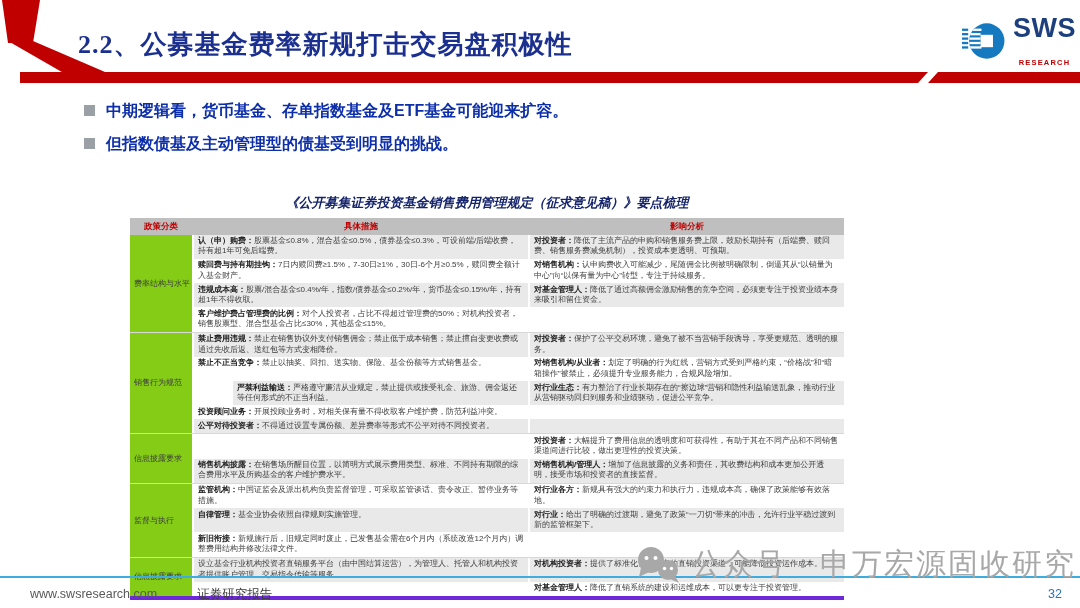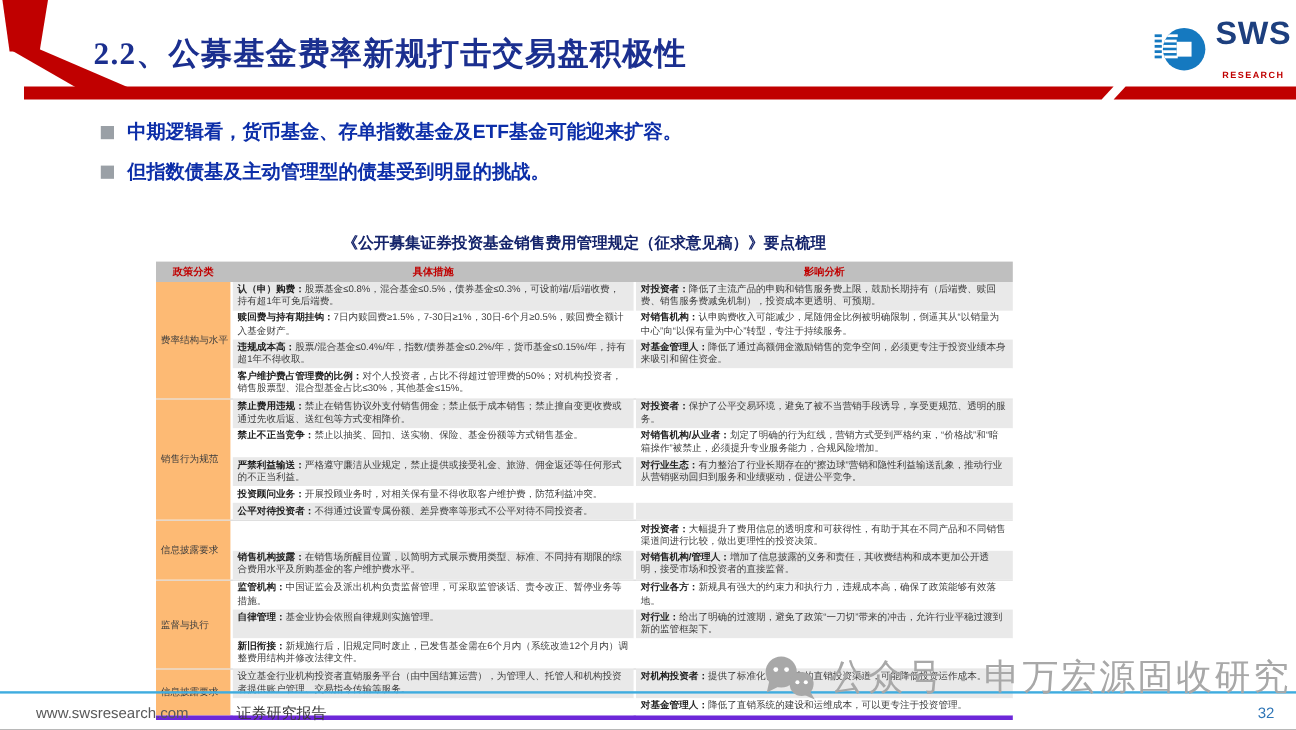--- a/index.html
+++ b/index.html
@@ -21,27 +21,27 @@
   .logo-txt { display:flex; flex-direction:column; align-items:center; line-height:1; }
   .logo-sws { font-weight:900; font-size:27px; color:#1d3f7e; letter-spacing:0.5px; }
   .logo-res { font-weight:bold; font-size:7.5px; color:#c00000; letter-spacing:1.2px; margin-top:17px; }
   
   .bullets { position:absolute; left:84px; top:100px; }
   .bullet-row { display:flex; align-items:flex-start; margin-bottom:11px; }
   .bullet-sq { width:11px; height:11px; background:#9aa0a6; margin:5px 11px 0 0; flex:none; }
   .bullet-txt { font-size:16px; font-weight:bold; color:#0c2ea8; line-height:1.35; white-space:nowrap; }
   
   .twrap { position:absolute; left:130px; top:194px; width:714px; }
-  .tbl-title { text-align:center; font-size:13px; font-weight:bold; color:#15246b; margin-bottom:6px; }
+  .tbl-title { text-align:center; font-size:13px; font-weight:bold; color:#15246b; margin-bottom:6px;font-style:italic; }
   .tbl { border-bottom:4px solid #6d28d9; }
   .thead { display:grid; grid-template-columns:62px 334px 1fr; column-gap:2px; background:#bfbfbf; }
   .th { font-size:8.5px; font-weight:bold; color:#c00000; text-align:center; padding:2.5px 0 2px; }
   .tgroup { display:grid; grid-template-columns:62px 334px 1fr; column-gap:2px; border-top:1px solid #d8d8d8; background:#fff; }
   .tgroup:first-of-type { border-top:none; }
-  .cat { display:flex; align-items:center; font-size:8px; color:#3d3d3d; padding:2px 2px 2px 4px; background:#fdba74; }
+  .cat { display:flex; align-items:center; font-size:8px; color:#3d3d3d; padding:2px 2px 2px 4px; background:#84cc16; }
   .cell { font-size:8px; line-height:1.3; color:#3d3d3d; padding:1.5px 4px 2px; }
   .cell b { color:#222; }
   .g { background:#e9e9e9; }
   .w { background:#ffffff; }
   
   .wm { position:absolute; right:16px; top:544px; display:flex; align-items:center; gap:10px;
         color:#a8a8a8; font-size:30px; letter-spacing:2px; z-index:5; white-space:nowrap; }
   .cyan-line { position:absolute; left:0; right:0; top:576px; height:2px; background:#3facdf; z-index:4; }
   .foot { position:absolute; left:0; right:0; bottom:0; height:28px; display:flex; align-items:center;
           padding:0 30px; font-size:12.5px; color:#595959; background:#fff0; }
@@ -120,21 +120,21 @@
             <div class="cell g" style="grid-area: 3 / 3;"><b>对基金管理人：</b>降低了通过高额佣金激励销售的竞争空间，必须更专注于投资业绩本身来吸引和留住资金。</div>
             <div class="cell w" style="grid-area: 4 / 2;"><b>客户维护费占管理费的比例：</b>对个人投资者，占比不得超过管理费的50%；对机构投资者，销售股票型、混合型基金占比≤30%，其他基金≤15%。</div>
             <div class="cell w" style="grid-area: 4 / 3;"></div>
           </div>
           <div class="tgroup">
             <div class="cat" style="grid-area: 1 / 1 / span 5;">销售行为规范</div>
             <div class="cell g" style="grid-area: 1 / 2;"><b>禁止费用违规：</b>禁止在销售协议外支付销售佣金；禁止低于成本销售；禁止擅自变更收费或通过先收后返、送红包等方式变相降价。</div>
             <div class="cell g" style="grid-area: 1 / 3;"><b>对投资者：</b>保护了公平交易环境，避免了被不当营销手段诱导，享受更规范、透明的服务。</div>
             <div class="cell w" style="grid-area: 2 / 2;"><b>禁止不正当竞争：</b>禁止以抽奖、回扣、送实物、保险、基金份额等方式销售基金。</div>
             <div class="cell w" style="grid-area: 2 / 3;"><b>对销售机构/从业者：</b>划定了明确的行为红线，营销方式受到严格约束，“价格战”和“暗箱操作”被禁止，必须提升专业服务能力，合规风险增加。</div>
-            <div class="cell g" style="grid-area: 3 / 2;"><b>严禁利益输送：</b>严格遵守廉洁从业规定，禁止提供或接受礼金、旅游、佣金返还等任何形式的不正当利益。</div>
+            <div class="cell g" style="grid-area: 3 / 2; margin-left: 39px;"><b>严禁利益输送：</b>严格遵守廉洁从业规定，禁止提供或接受礼金、旅游、佣金返还等任何形式的不正当利益。</div>
             <div class="cell g" style="grid-area: 3 / 3;"><b>对行业生态：</b>有力整治了行业长期存在的“擦边球”营销和隐性利益输送乱象，推动行业从营销驱动回归到服务和业绩驱动，促进公平竞争。</div>
             <div class="cell w" style="grid-area: 4 / 2;"><b>投资顾问业务：</b>开展投顾业务时，对相关保有量不得收取客户维护费，防范利益冲突。</div>
             <div class="cell w" style="grid-area: 4 / 3;"></div>
             <div class="cell g" style="grid-area: 5 / 2;"><b>公平对待投资者：</b>不得通过设置专属份额、差异费率等形式不公平对待不同投资者。</div>
             <div class="cell g" style="grid-area: 5 / 3;"></div>
           </div>
           <div class="tgroup">
             <div class="cat" style="grid-area: 1 / 1 / span 2;">信息披露要求</div>
             <div class="cell w" style="grid-area: 1 / 3;"><b>对投资者：</b>大幅提升了费用信息的透明度和可获得性，有助于其在不同产品和不同销售渠道间进行比较，做出更理性的投资决策。</div>
             <div class="cell g" style="grid-area: 2 / 2;"><b>销售机构披露：</b>在销售场所醒目位置，以简明方式展示费用类型、标准、不同持有期限的综合费用水平及所购基金的客户维护费水平。</div>

